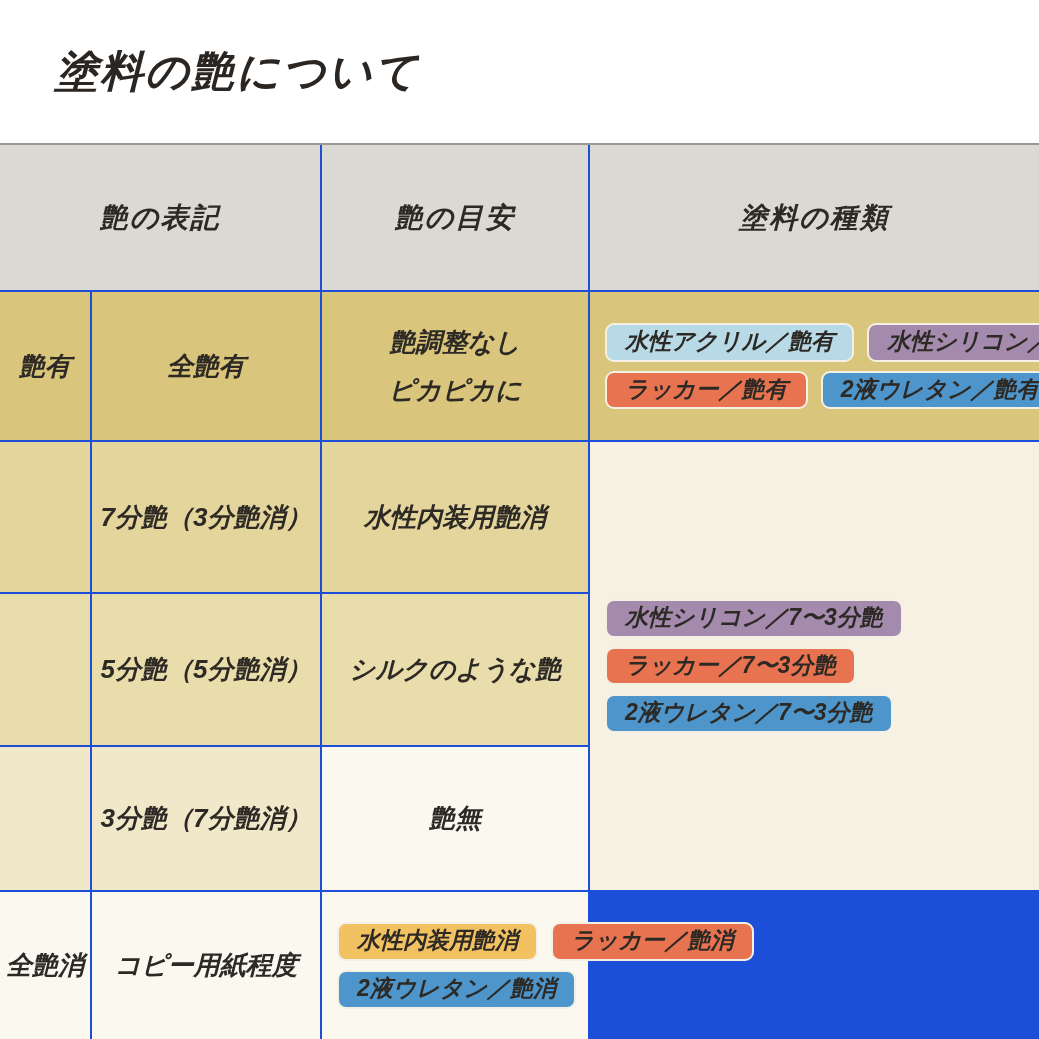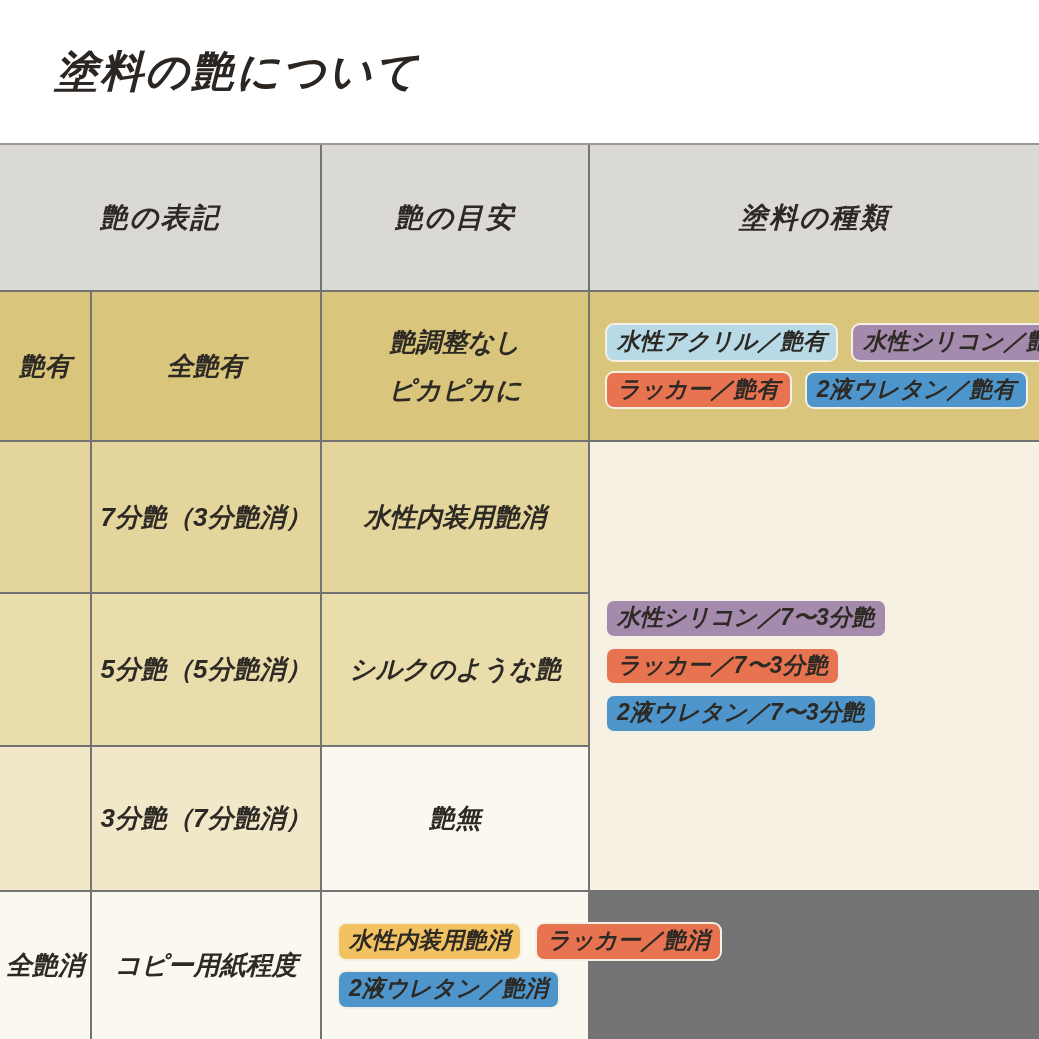--- a/index.html
+++ b/index.html
@@ -19,21 +19,21 @@
     font-size:43px;font-weight:800;letter-spacing:2px;
     color:#2b2622;
   }
   
   .gloss-table{
     display:grid;
     width:1039px;height:896px;
     grid-template-columns:90px 228px 266px 449px;
     grid-template-rows:145px 148px 150px 151px 143px 147px;
     gap:2px;
-    background:#737373;          
+    background:#1d4ed8;          
     border-top:2px solid #9b978f;
     box-sizing:border-box;
   }
   .cell{
     display:flex;align-items:center;justify-content:center;
     font-weight:700;font-size:26px;
     text-align:center;
     white-space:nowrap;
   }
   .cell.multiline{white-space:pre-line;line-height:1.85;}
@@ -50,21 +50,21 @@
   .mid-paints{grid-column:4;grid-row:3 / span 3;}
   
   .badge-cell{
     display:flex;flex-direction:column;justify-content:center;
     align-items:flex-start;
     padding-left:15px;gap:9px;box-sizing:border-box;
   }
   .badge-line{display:flex;gap:13px;}
   .badge{
     display:inline-flex;align-items:center;
-    padding:2px 10px 4px;
+    padding:2px 18px 4px;
     border:2px solid #f4f0e4;
     border-radius:9px;
     font-size:23px;font-weight:700;
     color:#2d2924;line-height:1.25;
     white-space:nowrap;
   }
 </style>
 </head>
 <body>
 

